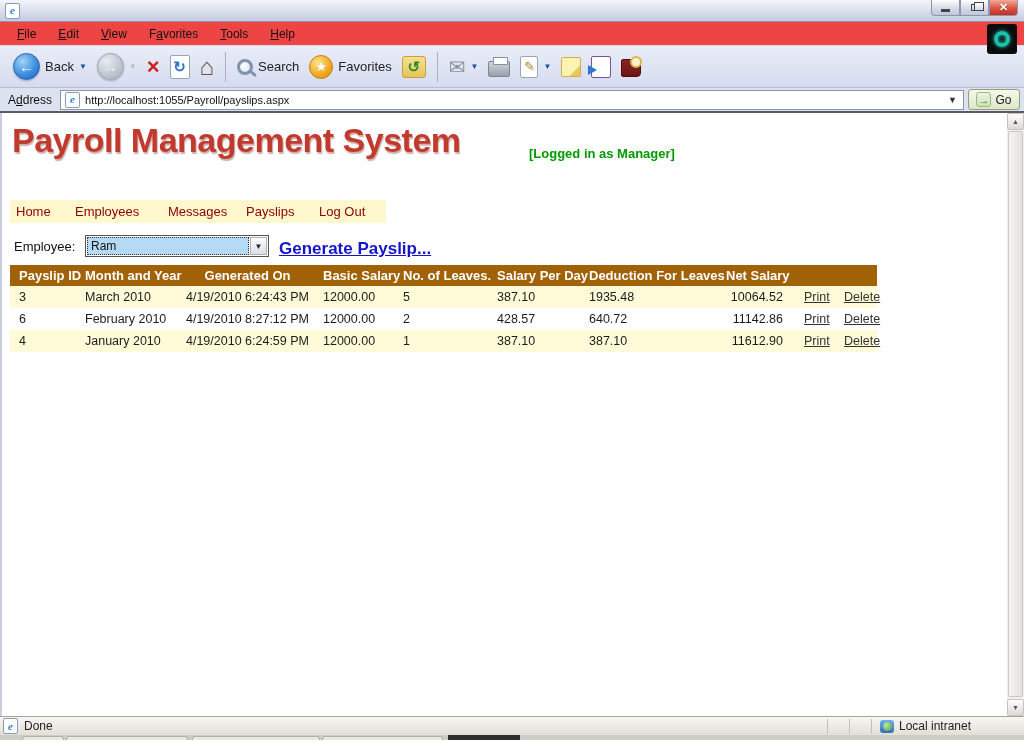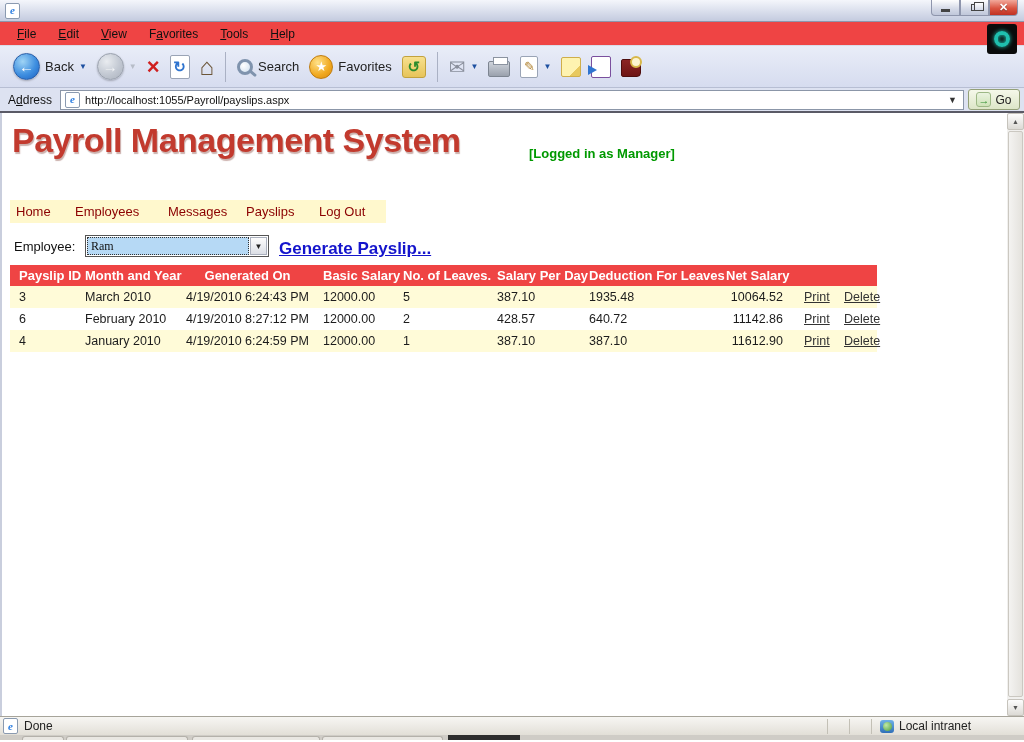--- a/index.html
+++ b/index.html
@@ -111,31 +111,31 @@
   .login-status { position:absolute; left:527px; top:33px; font-size:13px; font-weight:bold; color:#009900; }
   .navbar { position:absolute; left:8px; top:87px; width:376px; height:23px; background:#fff8cd;
     display:flex; align-items:center; padding-left:6px; }
   .nav-link { font-size:13px; color:#8b0000; }
   .nav-link.w1{width:59px;} .nav-link.w2{width:93px;} .nav-link.w3{width:78px;}
   .nav-link.w4{width:73px;} .nav-link.w5{width:62px;}
   .emp-label { position:absolute; left:12px; top:126px; font-size:13px; color:#111; }
   .combo { position:absolute; left:83px; top:122px; width:184px; height:22px; background:#fff;
     border:1px solid #555; display:flex; align-items:center; padding:1px; }
   .combo-sel { flex:1; height:18px; background:#b6d9f5; border:1px dotted #333;
-    font-size:12px; color:#111; display:flex; align-items:center; padding-left:3px;font-family:Liberation Serif, serif; }
+    font-size:12px; color:#111; display:flex; align-items:center; padding-left:3px; }
   .combo-arrow { width:17px; height:18px; margin-left:1px; background:linear-gradient(#fcfcfc,#dcdfe6);
     border:1px solid #aab0bd; display:flex; align-items:center; justify-content:center;
     font-size:8px; color:#222; }
   .gen-link { position:absolute; left:277px; top:126px; font-size:17px; font-weight:bold;
     color:#1414cc; text-decoration:underline; }
 
   
   .payslip-table { position:absolute; left:8px; top:152px; width:867px;
     border-collapse:collapse; table-layout:fixed; font-size:12.5px; color:#1c1c1c; }
-  .payslip-table th { background:#ef4444; color:#fff; font-weight:bold; font-size:13px;
+  .payslip-table th { background:#a16207; color:#fff; font-weight:bold; font-size:13px;
     text-align:left; height:21px; padding:0 0 0 9px; white-space:nowrap; }
   .payslip-table th.c, .payslip-table td.c { text-align:center; padding:0; }
   .payslip-table td { height:22px; padding:0 0 0 9px; white-space:nowrap; }
   .payslip-table td.r { text-align:right; padding:0 12px 0 0; }
   .payslip-table tr.alt td { background:#fffbd8; }
   .rowlink { color:#333; text-decoration:underline; }
 
   
   .vscroll { position:absolute; right:0; top:0; width:17px; height:603px; background:#f1f0ee; }
   .sbtn { position:absolute; left:0; width:17px; height:17px;

